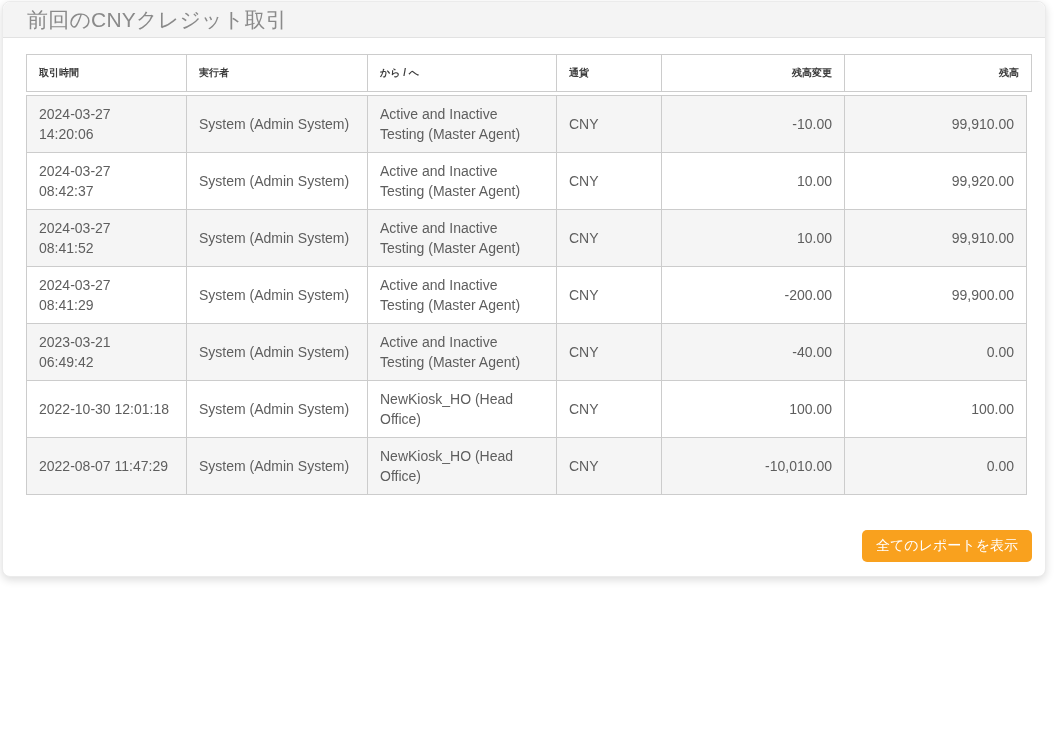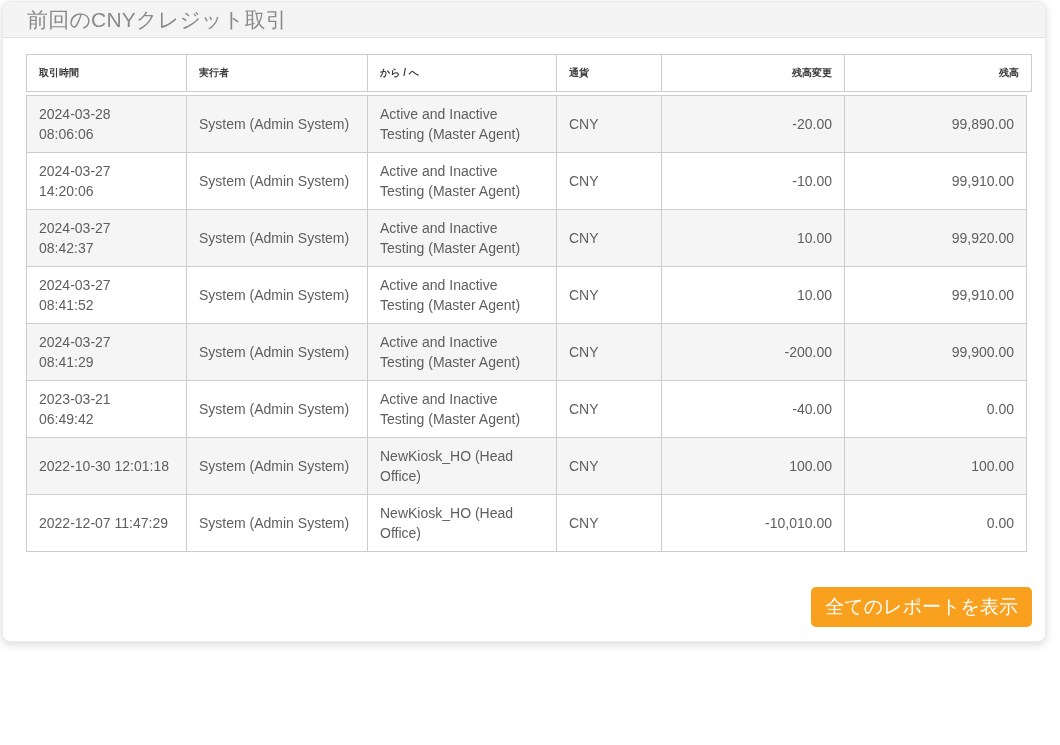--- a/index.html
+++ b/index.html
@@ -65,21 +65,21 @@
     margin-top:35px;
     padding-right:1px;
   }
   .btn-orange {
     display:inline-block;
     background:#f9a11e;
     color:#ffffff;
     border:none;
     border-radius:5px;
     padding:7px 14px;
-    font-size:19px;
+    font-size:14px;
     font-weight:500;
     font-family:inherit;
     cursor:pointer;
   }
 </style>
 </head>
 <body>
 
 <div class="card">
   <div class="card-header">
@@ -114,29 +114,20 @@
       <table>
         <colgroup>
           <col style="width:160px">
             <col style="width:181px">
             <col style="width:189px">
           <col style="width:105px">
             <col style="width:183px">
             <col style="width:182px">
         </colgroup>
         <tbody id="rows-tbody">
-            <tr>
-    <td class="c-time">2024-03-28
-08:06:06</td>
-    <td>System (Admin System)</td>
-    <td>Active and Inactive Testing (Master Agent)</td>
-    <td>CNY</td>
-    <td class="num">-20.00</td>
-    <td class="num">99,890.00</td>
-  </tr>
             <tr>
     <td class="c-time">2024-03-27
 14:20:06</td>
     <td>System (Admin System)</td>
     <td>Active and Inactive Testing (Master Agent)</td>
     <td>CNY</td>
     <td class="num">-10.00</td>
     <td class="num">99,910.00</td>
   </tr>
             <tr>
@@ -177,21 +168,21 @@
   </tr>
             <tr>
     <td class="c-time">2022-10-30 12:01:18</td>
     <td>System (Admin System)</td>
     <td>NewKiosk_HO (Head Office)</td>
     <td>CNY</td>
     <td class="num">100.00</td>
     <td class="num">100.00</td>
   </tr>
             <tr>
-    <td class="c-time">2022-12-07 11:47:29</td>
+    <td class="c-time">2022-08-07 11:47:29</td>
     <td>System (Admin System)</td>
     <td>NewKiosk_HO (Head Office)</td>
     <td>CNY</td>
     <td class="num">-10,010.00</td>
     <td class="num">0.00</td>
   </tr>
           </tbody>
       </table>
     </div>
 

